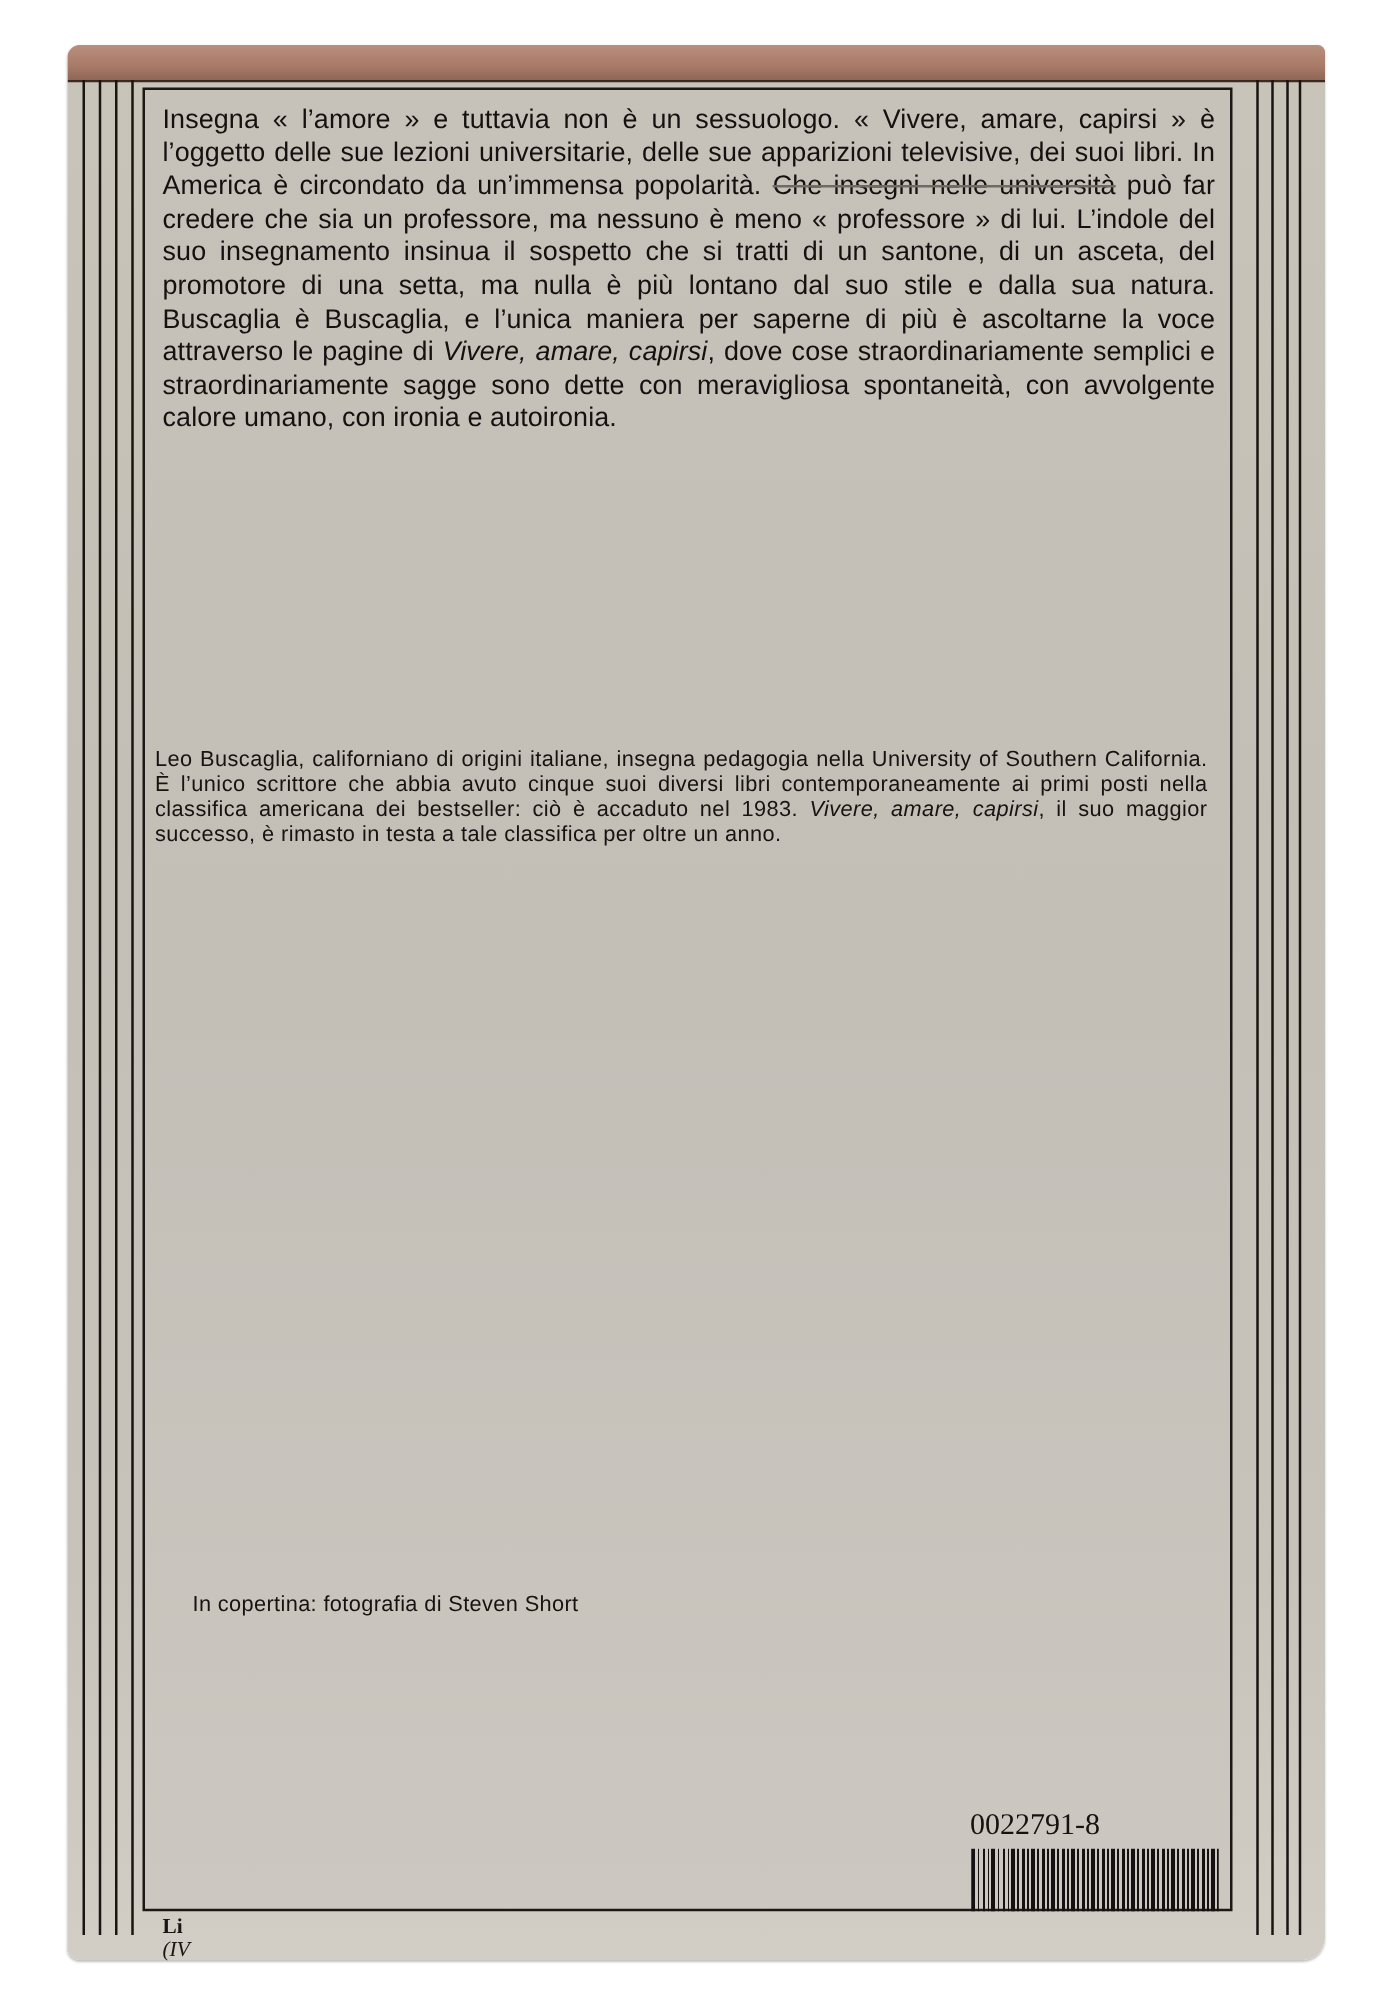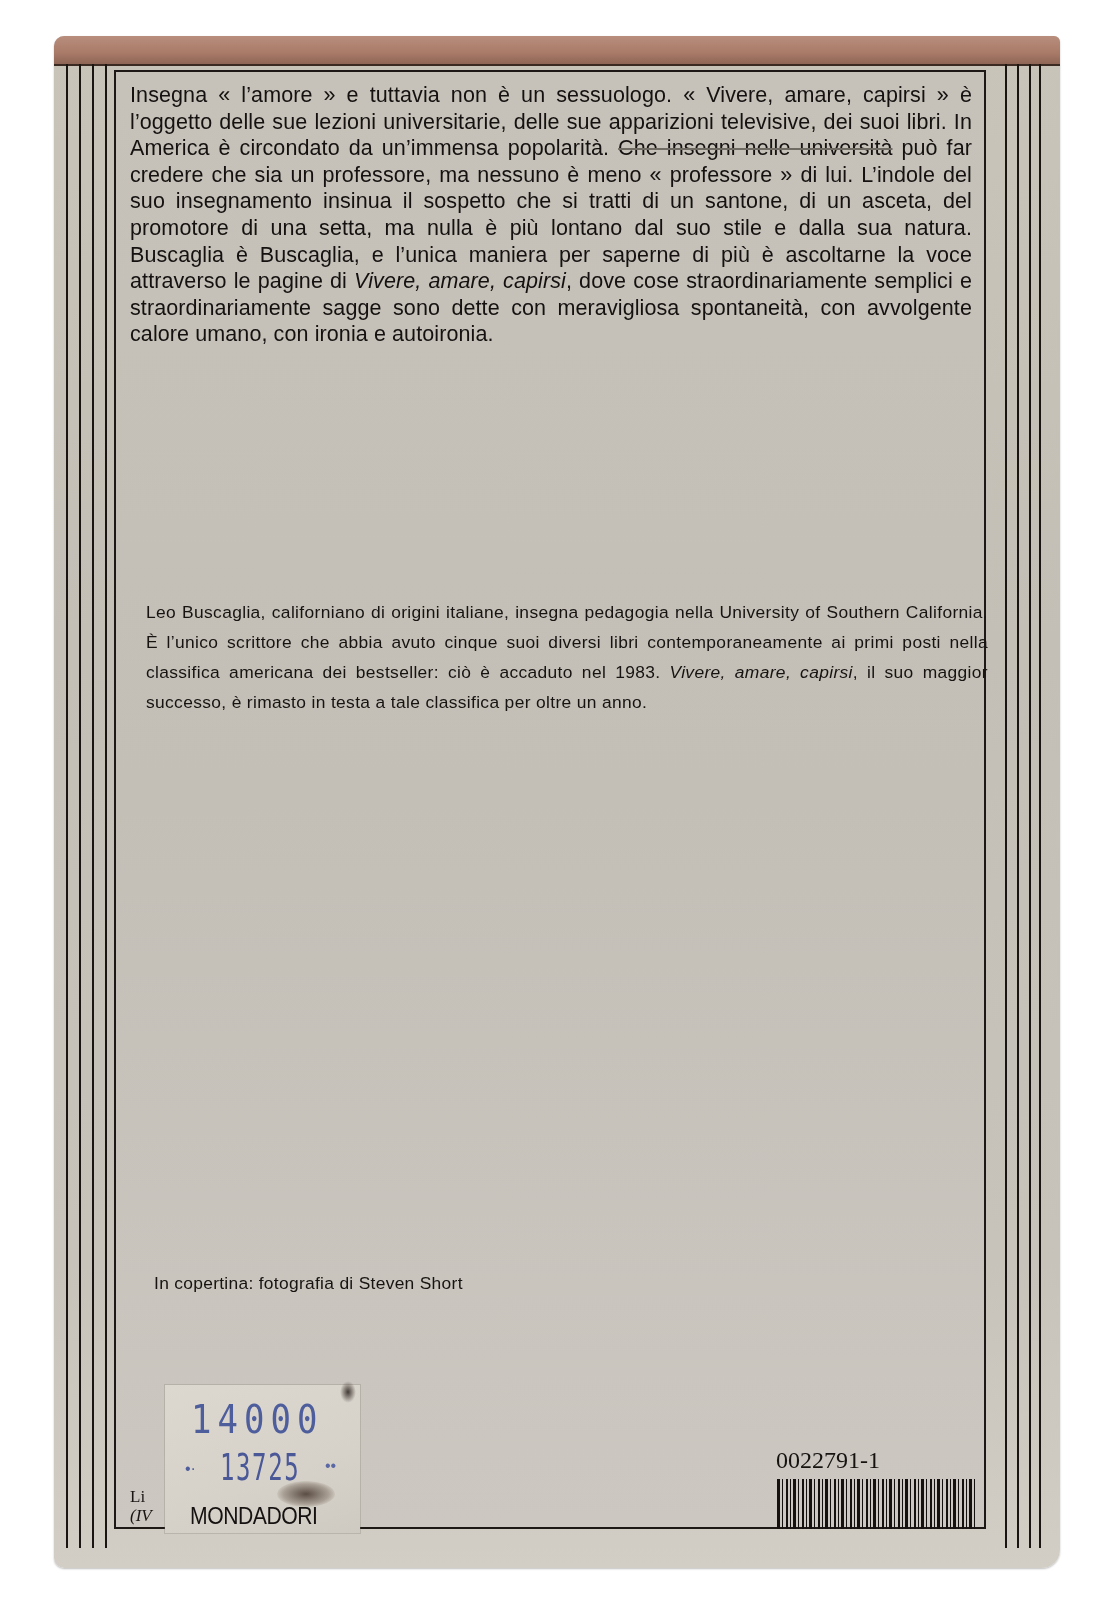--- a/index.html
+++ b/index.html
@@ -27,35 +27,35 @@
 
   .blurb {
     position: absolute; left: 14px; top: 10px; width: 842px;
     font-size: 21.5px; line-height: 26.6px; color: #141110;
     text-align: justify; letter-spacing: 0.1px;
   }
   .blurb .strike { text-decoration: line-through; text-decoration-color: #6f6a62; }
   .it { font-style: italic; margin-top: 41px; }
 
   .bio {
-    position: absolute; left: 30px; top: 525px; width: 842px;
-    font-size: 17.4px; line-height: 30px; color: #161311;
+    position: absolute; left: 8px; top: 525px; width: 842px;
+    font-size: 17.4px; line-height: 20px; color: #161311;
     text-align: justify; letter-spacing: 0.35px;
   }
 
   .credit {
     position: absolute; left: 14px; top: 1201px;
     font-size: 17.4px; color: #161311; letter-spacing: 0.3px; margin-left: 24px;
   }
 
   .publisher-line {
     position: absolute; left: 14px; top: 1415px;
     font-family: "Liberation Serif", serif; color: #1a1512; font-size: 17px; line-height: 19px;
   }
-  .publisher-line .b { font-weight: normal; display: block; }
+  .publisher-line .b { font-weight: bold; display: block; margin-top: 44px; }
   .publisher-line .i { font-style: italic; display: block; }
 
   .sticker {
     position: absolute; left: 49px; top: 1313px; width: 195px; height: 148px;
     background: linear-gradient(160deg, #dcd8d0 0%, #d6d2ca 60%, #cfcac1 100%);
     box-shadow: 0 0 0 1px rgba(120,110,100,0.25);
   }
   .sticker .price {
     position: absolute; left: 26px; top: 14px; font-family: "DejaVu Sans Mono", monospace;
     font-size: 34px; letter-spacing: 6px; color: #4e5d9c; transform: scaleY(1.15);
@@ -115,26 +115,17 @@
 
     <p class="bio" style="margin:0"><span>Leo Buscaglia, californiano di origini italiane, insegna pedagogia nella University of Southern California. È l’unico scrittore che abbia avuto cinque suoi diversi libri contemporaneamente ai primi posti nella classifica americana dei bestseller: ciò è accaduto nel 1983. </span><span class="it">Vivere, amare, capirsi</span><span>, il suo maggior successo, è rimasto in testa a tale classifica per oltre un anno.</span></p>
 
     <div class="credit">In copertina: fotografia di Steven Short</div>
 
     <div class="publisher-line">
       <span class="b">Li</span>
       <span class="i">(IV</span>
     </div>
 
-    <div class="sticker">
-      <div class="price">14000</div>
-      <div class="dots-l">•·</div>
-      <div class="code">13725</div>
-      <div class="dots-r">••</div>
-      <div class="stain"></div>
-      <div class="stain2"></div>
-      <div class="brand">MONDADORI</div>
-    </div>
 
-    <div class="isbn">0022791-1</div>
+    <div class="isbn">0022791-8</div>
     <div class="barcode"></div>
   </div>
 </div>
 
 </body></html>

